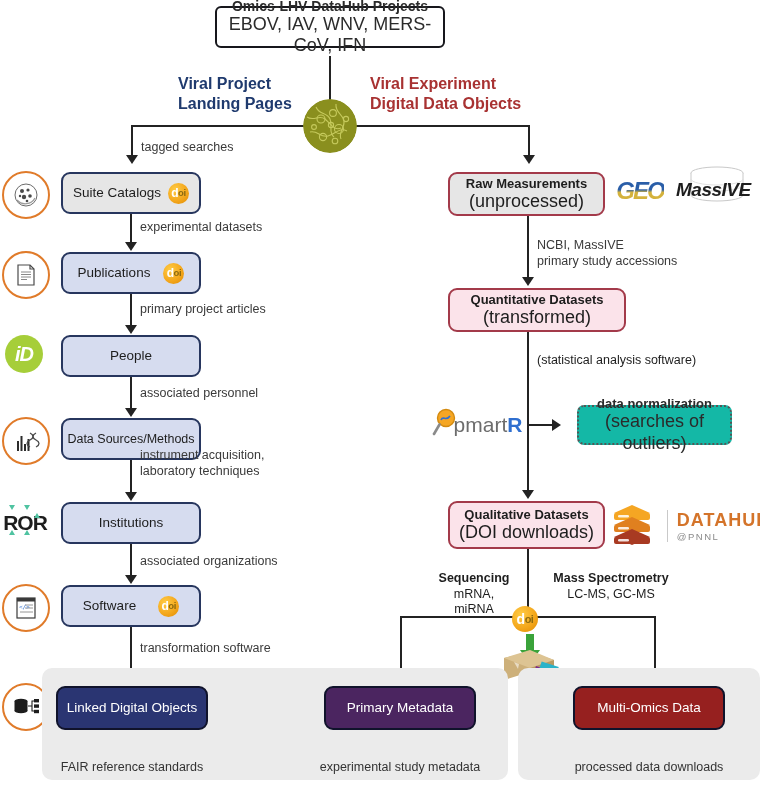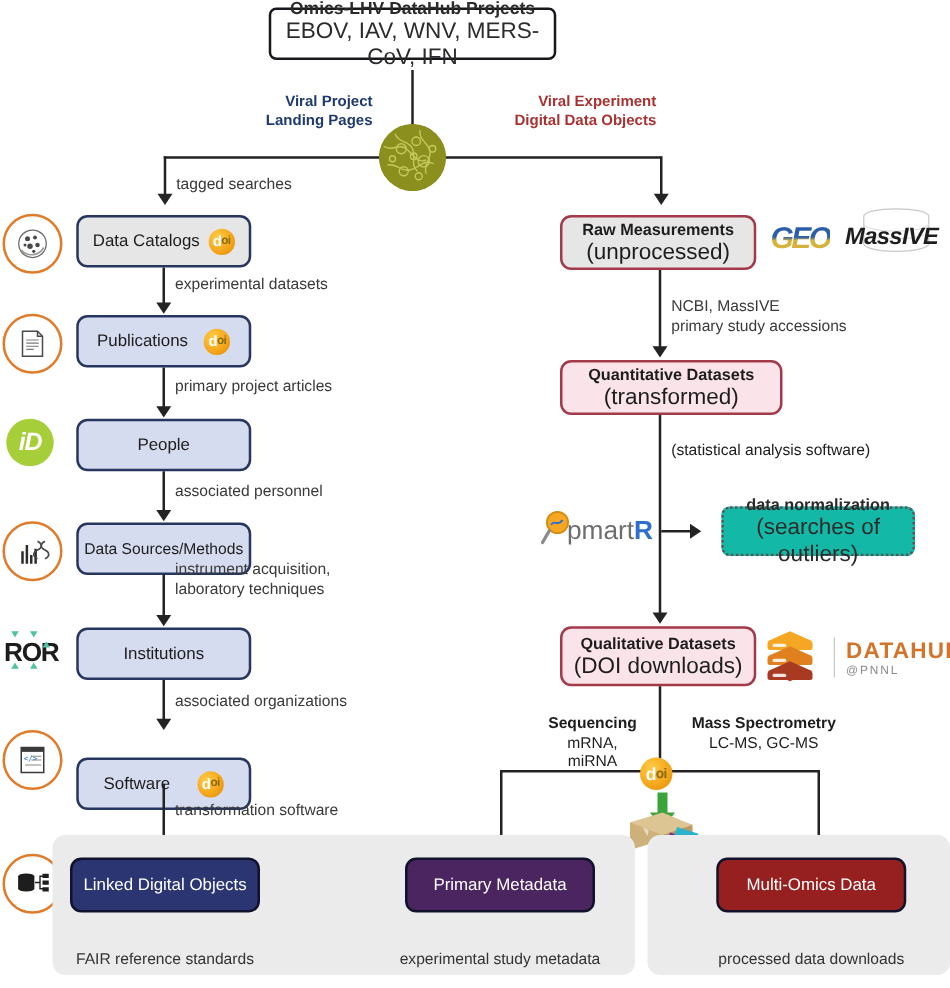--- a/index.html
+++ b/index.html
@@ -11,21 +11,21 @@
   .box .t1{font-weight:bold;font-size:13px;}
   .box .t2{font-size:18px;}
   .lbox{border:2px solid #27365e;background:#d6dcef;font-size:13.5px;color:#1d1d1d;}
   .lbox.gray{background:#e6e6e6;}
   .rbox{border:2px solid #a33a4a;background:#fbe3ea;color:#1d1d1d;}
   .rbox.gray{background:#e6e6e6;}
   .dash{border:2px dotted #555;background:#14b8a6;border-radius:7px;margin-left:11px;}
   .dark{border:2px solid #10132b;color:#fff;font-size:13.5px;}
   .edgelabel{position:absolute;font-size:12.5px;color:#3a3a3a;line-height:1.25;}
   .edgelabel.b{font-weight:bold;color:#1d1d1d;}
-  .hdr{position:absolute;font-weight:bold;font-size:12px;line-height:1.25;text-align:right;}
+  .hdr{position:absolute;font-weight:bold;font-size:16px;line-height:1.25;text-align:left;}
   .panel{position:absolute;background:#ebebeb;border-radius:10px;}
   .cap{position:absolute;font-size:12.5px;color:#333;text-align:center;}
   .line{position:absolute;background:#232323;}
   .vline{width:2px;}
   .hline{height:2px;}
   .arrowdown{position:absolute;width:0;height:0;border-left:6px solid transparent;
              border-right:6px solid transparent;border-top:9px solid #232323;}
   .arrowright{position:absolute;width:0;height:0;border-top:6px solid transparent;
               border-bottom:6px solid transparent;border-left:9px solid #232323;}
   .icowrap{position:absolute;display:flex;align-items:center;justify-content:center;}
@@ -92,21 +92,21 @@
       <circle cx="11" cy="28" r="2.4"></circle>
         <circle cx="32" cy="42" r="2.8"></circle>
     </g>
   </svg>
 </div>
 
 <div class="edgelabel" style="left:141px;top:140px;">tagged searches</div>
 
 <div class="box lbox gray" style="left:61px;top:172px;width:140px;height:42px;">
   <div style="display:flex;align-items:center;gap:7px;">
-    <span>Data Catalogs</span>
+    <span>Suite Catalogs</span>
     <span class="doi">
         <i class="d">d</i>
         <i class="oi">oi</i>
       </span>
   </div>
 </div>
 
 <div class="box lbox" style="left:61px;top:252px;width:140px;height:42px;">
   <div style="display:flex;align-items:center;gap:13px;">
     <span>Publications</span>
@@ -122,21 +122,21 @@
 </div>
 
 <div class="box lbox" style="left:61px;top:418px;width:140px;height:42px;">
   <span style="font-size:12.5px;">Data Sources/Methods</span>
 </div>
 
 <div class="box lbox" style="left:61px;top:502px;width:140px;height:42px;">
   <span>Institutions</span>
 </div>
 
-<div class="box lbox" style="left:61px;top:606px;width:140px;height:42px;">
+<div class="box lbox" style="left:61px;top:585px;width:140px;height:42px;">
   <div style="display:flex;align-items:center;gap:22px;">
     <span>Software</span>
     <span class="doi">
         <i class="d">d</i>
         <i class="oi">oi</i>
       </span>
   </div>
 </div>
 
 <div class="line vline" style="left:130px;top:214px;height:29px;"></div>

